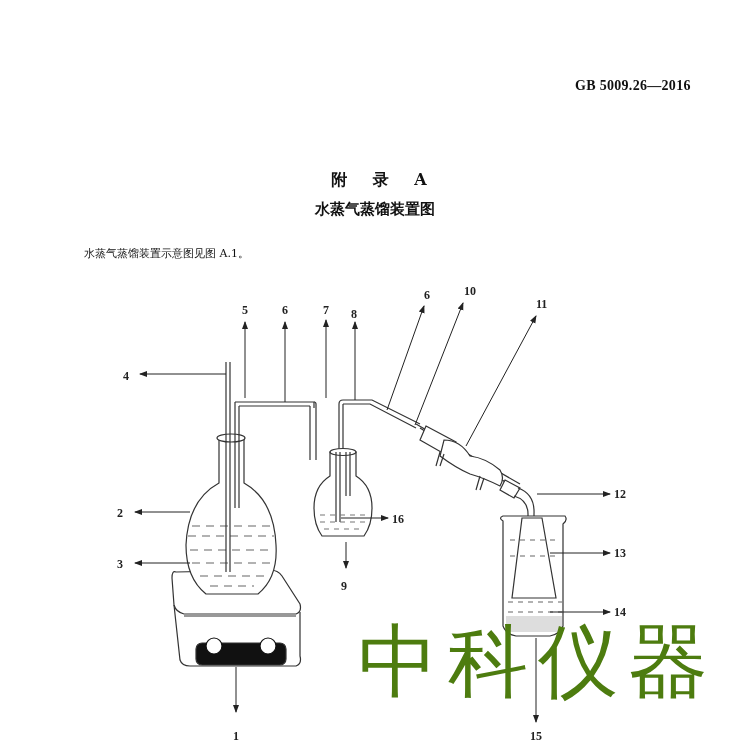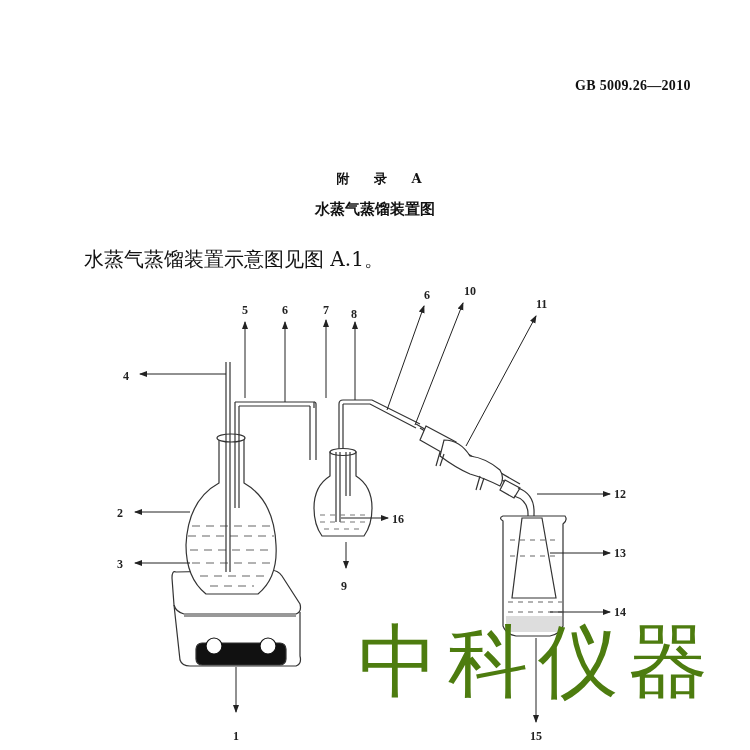--- a/index.html
+++ b/index.html
@@ -1,29 +1,29 @@
 <!DOCTYPE html>
 <html><head>
 <meta charset="utf-8">
 <style>
   html, body { margin: 0; padding: 0; background: #ffffff; }
   body { width: 750px; height: 750px; position: relative; overflow: hidden; font-family: "DejaVu Serif", "Liberation Serif", serif; color: #111; }
   .std-code { position: absolute; left: 575px; top: 78px; font-family: "Liberation Serif", "DejaVu Serif", serif; font-size: 14px; font-weight: bold; letter-spacing: 0.3px; }
-  .appendix { position: absolute; left: 0; width: 750px; top: 170px; text-align: center; font-size: 13px; font-weight: bold; padding-left: 18px; box-sizing: border-box; }
+  .appendix { position: absolute; left: 0; width: 750px; top: 170px; text-align: center; font-size: 16px; font-weight: bold; padding-left: 18px; box-sizing: border-box; }
   .appendix span { letter-spacing: 10px; }
   .title { position: absolute; left: 0; width: 750px; top: 200px; text-align: center; font-size: 15px; font-weight: bold; box-sizing: border-box; }
-  .intro { position: absolute; left: 84px; top: 246px; font-size: 20px; }
+  .intro { position: absolute; left: 84px; top: 246px; font-size: 11px; }
   svg.diagram { position: absolute; left: 0; top: 0; }
   .lbl { font-family: "Liberation Serif", "DejaVu Serif", serif; font-size: 12px; font-weight: bold; fill: #222; }
   .watermark { position: absolute; left: 358px; top: 622px; font-family: "DejaVu Serif", "Liberation Serif", serif; font-size: 80px; color: #4d7c0f; letter-spacing: 10px; line-height: 1; white-space: nowrap; }
 </style>
 </head>
 <body>
 
-<div class="std-code">GB 5009.26—2010</div>
+<div class="std-code">GB 5009.26—2016</div>
 <div class="appendix"><span>附 录 A</span></div>
 <div class="title">水蒸气蒸馏装置图</div>
 <div class="intro">水蒸气蒸馏装置示意图见图 A.1。</div>
 
 <svg class="diagram" width="750" height="750" viewBox="0 0 750 750">
   <defs>
     <marker id="ah" markerWidth="8" markerHeight="8" refX="7" refY="4" orient="auto">
       <path d="M0,1 L8,4 L0,7 Z" fill="#222"></path>
     </marker>
   </defs>

